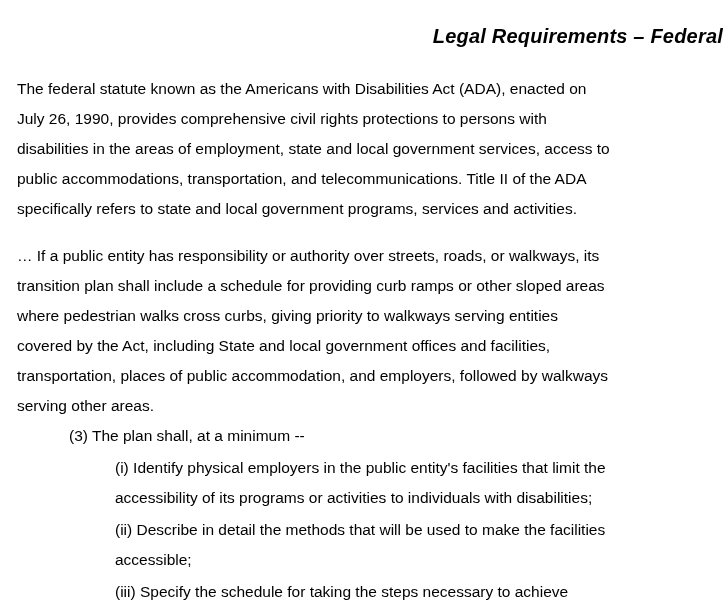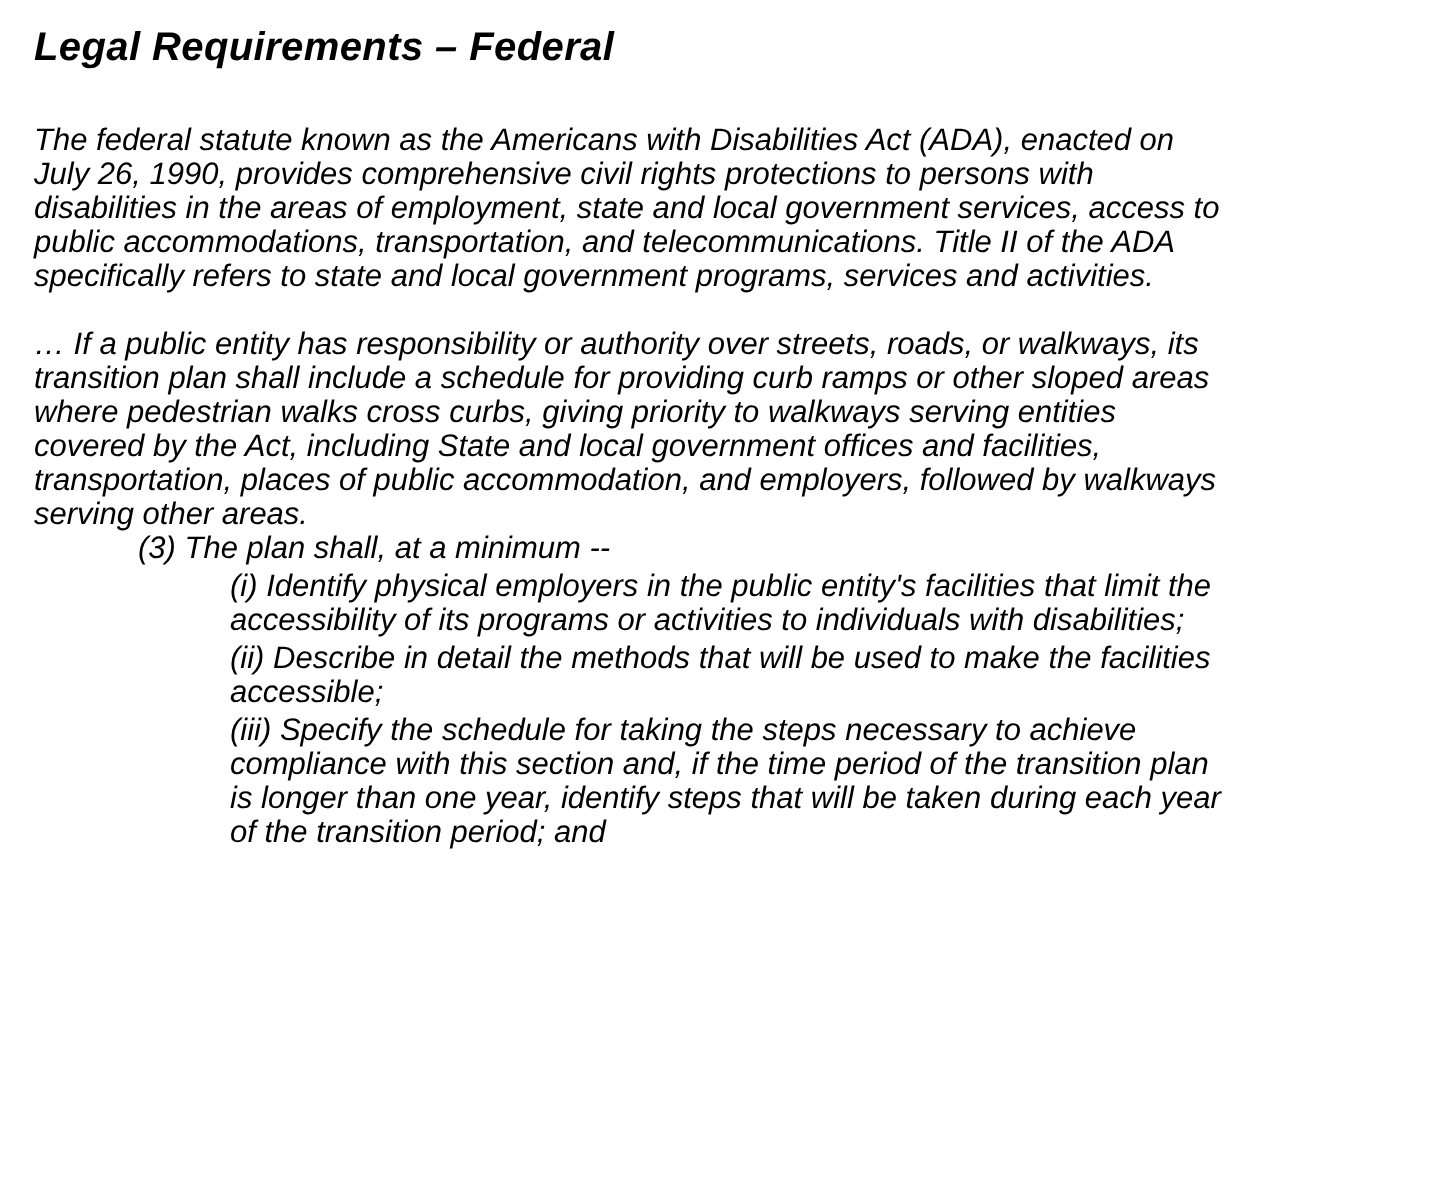--- a/index.html
+++ b/index.html
@@ -16,29 +16,29 @@
   }
   .doc {
     padding: 8px 0 0 17px;
     width: 706px;
   }
   .doc-title {
     font-size: 20px;
     line-height: 24px;
     font-weight: bold;
     font-style: italic;
-    margin: 4px 0 26px 0;
+    margin: 16px 0 26px 0;
     letter-spacing: 0.2px;
+    text-align: right;
   }
   .para {
     font-size: 15.5px;
-    line-height: 17px;
+    line-height: 30px;
     margin: 0 0 17px 0;
     white-space: pre-line; 
-    font-style: italic;
   }
   .para.quote {
     margin-bottom: 0;
   }
   .para.item-level-1 {
     margin: 0 0 0 52px;   
   }
   .para.item-level-2 {
     margin: 2px 0 0 98px; 
   }

